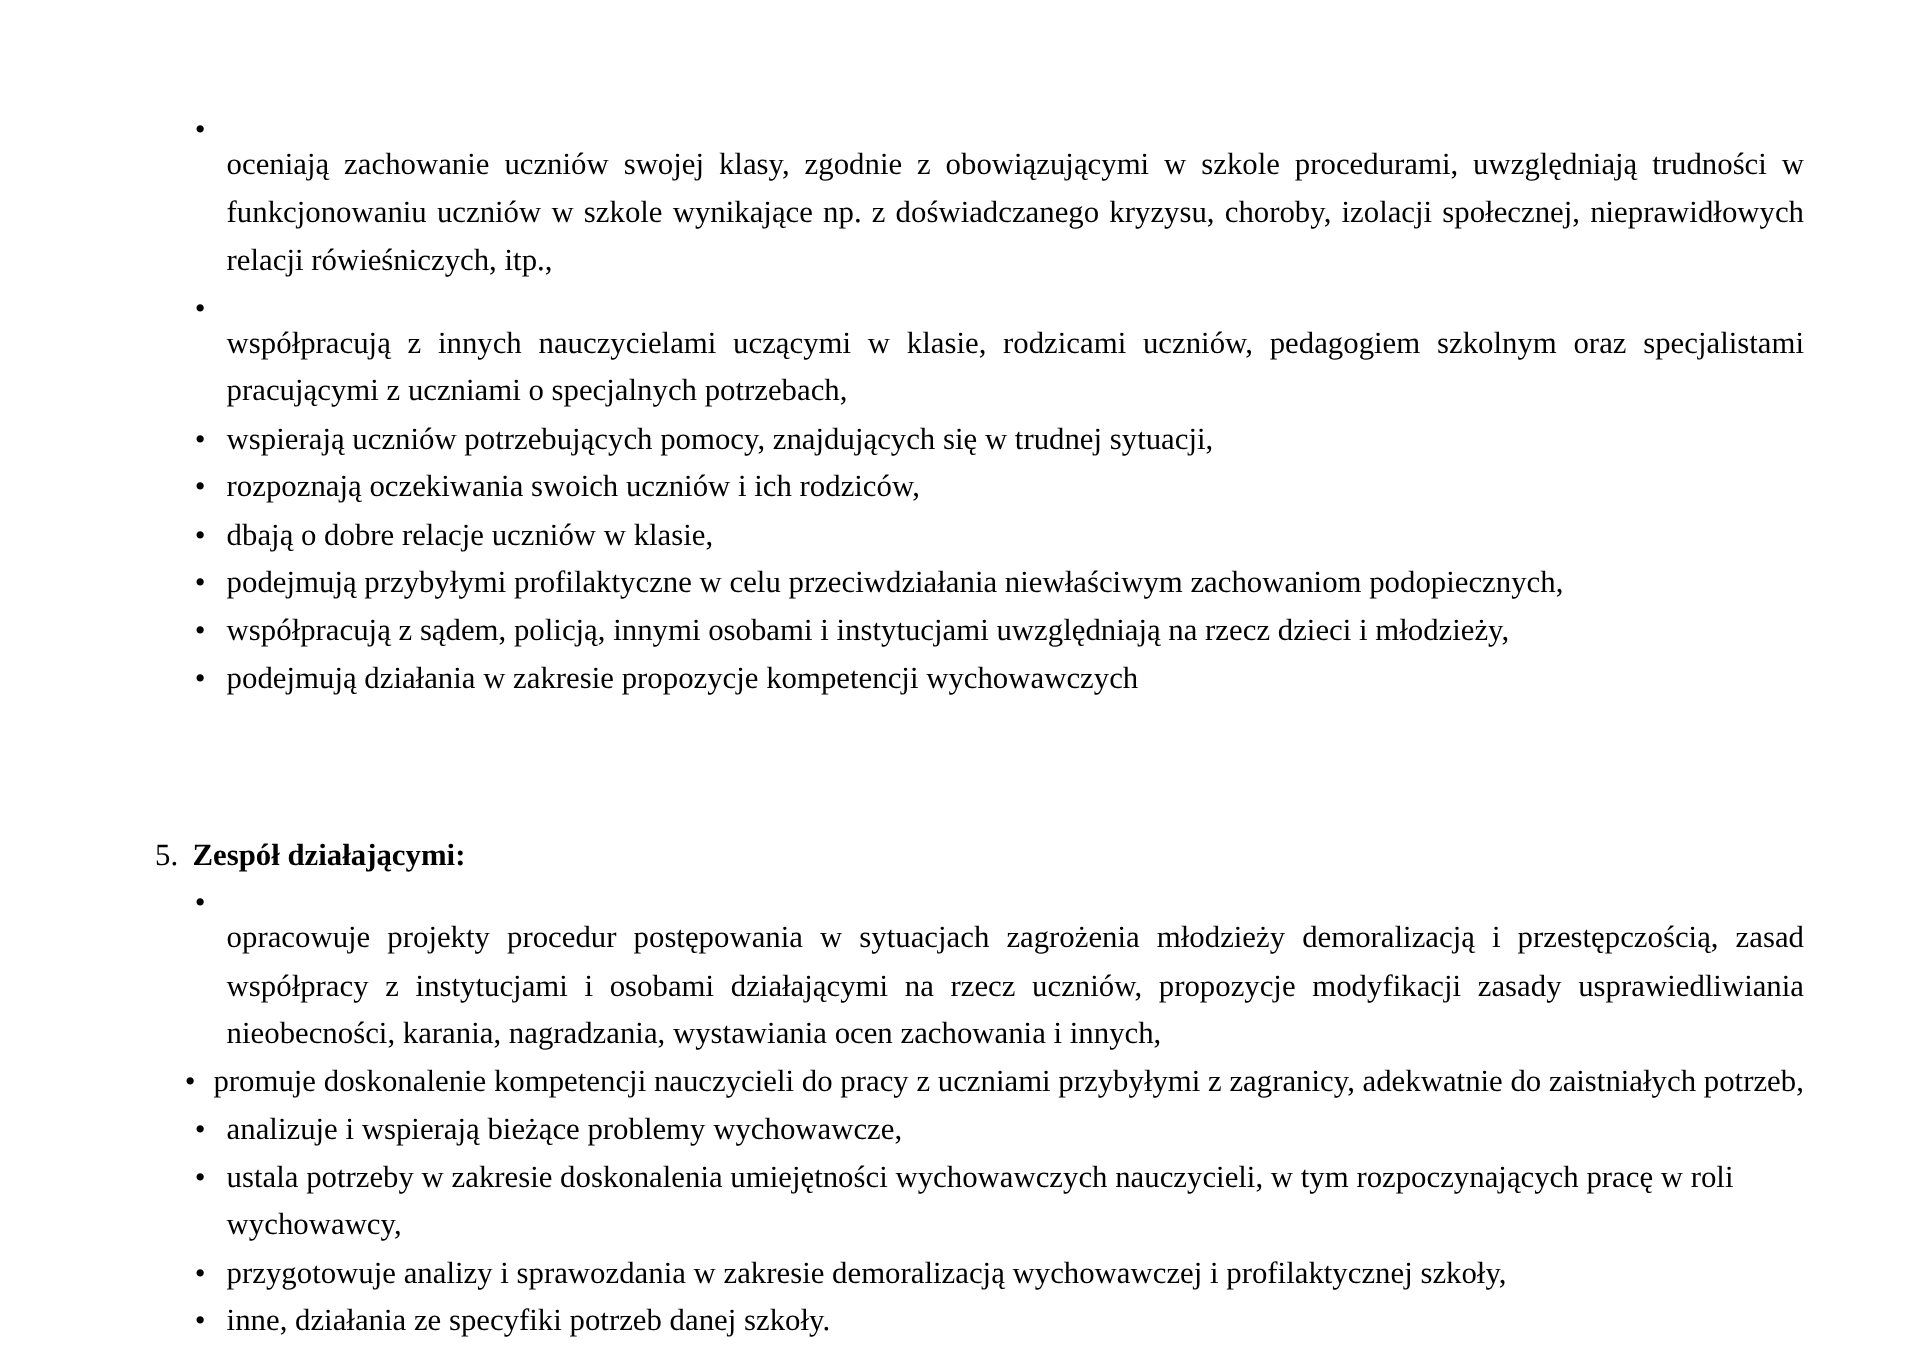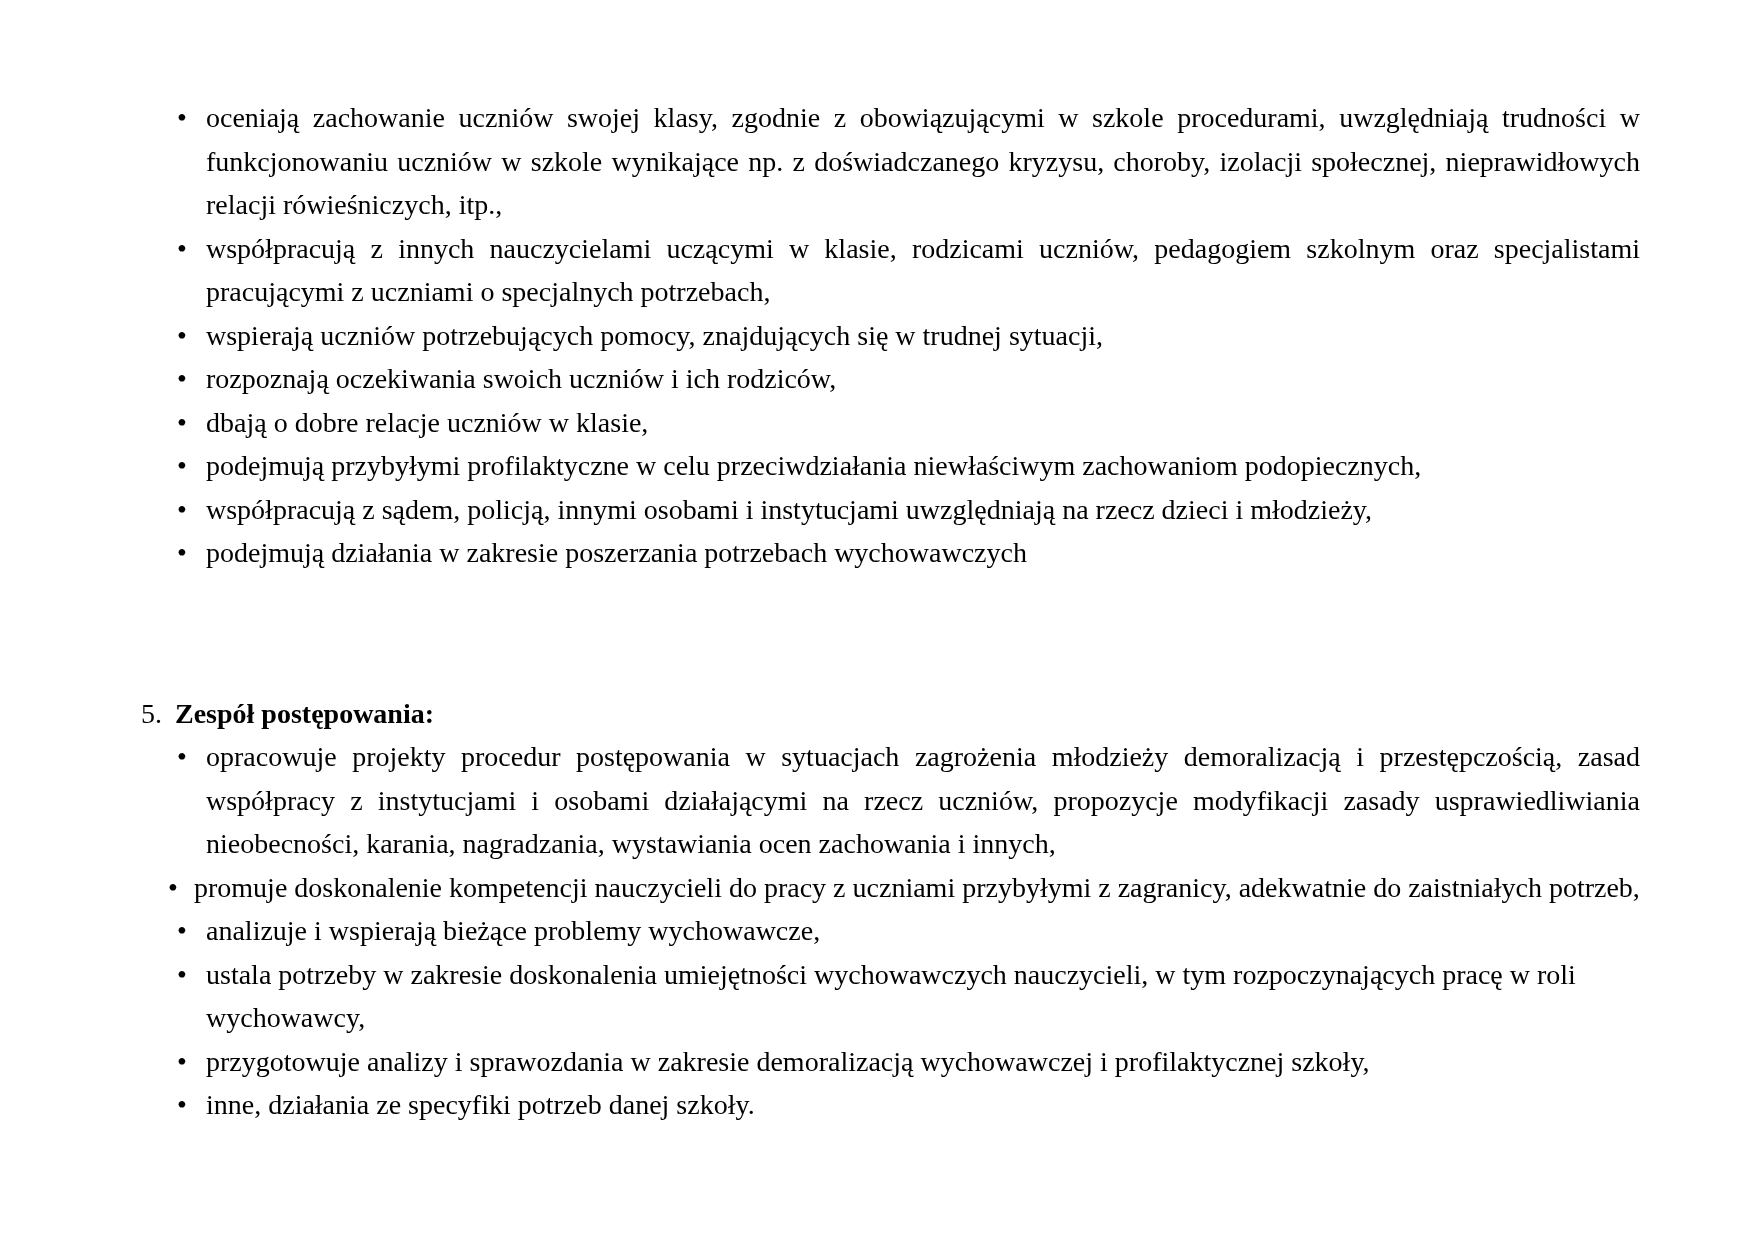--- a/index.html
+++ b/index.html
@@ -35,20 +35,21 @@
   ul.bullet-list .bullet {
     flex: 0 0 auto;
     margin-left: 36px;
     width: 29px;
   }
   ul.bullet-list .text {
     flex: 1 1 auto;
   }
   ul.bullet-list .text.justify {
     text-align: justify;
+    margin-top: 32px;
   }
   
   ul.bullet-list li.shift .bullet {
     margin-left: 27px;
     width: 26px;
   }
   .section-5 {
     margin-top: 117px;
   }
   .section-heading {
@@ -92,28 +93,28 @@
     <li>
       <span class="bullet">•</span>
       <span class="text">podejmują przybyłymi profilaktyczne w celu przeciwdziałania niewłaściwym zachowaniom podopiecznych,</span>
     </li>
     <li>
       <span class="bullet">•</span>
       <span class="text">współpracują z sądem, policją, innymi osobami i instytucjami uwzględniają na rzecz dzieci i młodzieży,</span>
     </li>
     <li>
       <span class="bullet">•</span>
-      <span class="text">podejmują działania w zakresie poszerzania potrzebach wychowawczych</span>
+      <span class="text">podejmują działania w zakresie propozycje kompetencji wychowawczych</span>
     </li>
   </ul>
 
   <div class="section-5">
     <div class="section-heading">
       <span class="num">5.</span>
-      <span class="title">Zespół postępowania:</span>
+      <span class="title">Zespół działającymi:</span>
     </div>
 
     <ul class="bullet-list">
       <li>
         <span class="bullet">•</span>
         <span class="text justify">opracowuje projekty procedur postępowania w sytuacjach zagrożenia młodzieży demoralizacją i przestępczością, zasad współpracy z instytucjami i osobami działającymi na rzecz uczniów, propozycje modyfikacji zasady usprawiedliwiania nieobecności, karania, nagradzania, wystawiania ocen zachowania i innych,</span>
       </li>
       <li class="shift">
         <span class="bullet">•</span>
         <span class="text">promuje doskonalenie kompetencji nauczycieli do pracy z uczniami przybyłymi z zagranicy, adekwatnie do zaistniałych potrzeb,</span>

